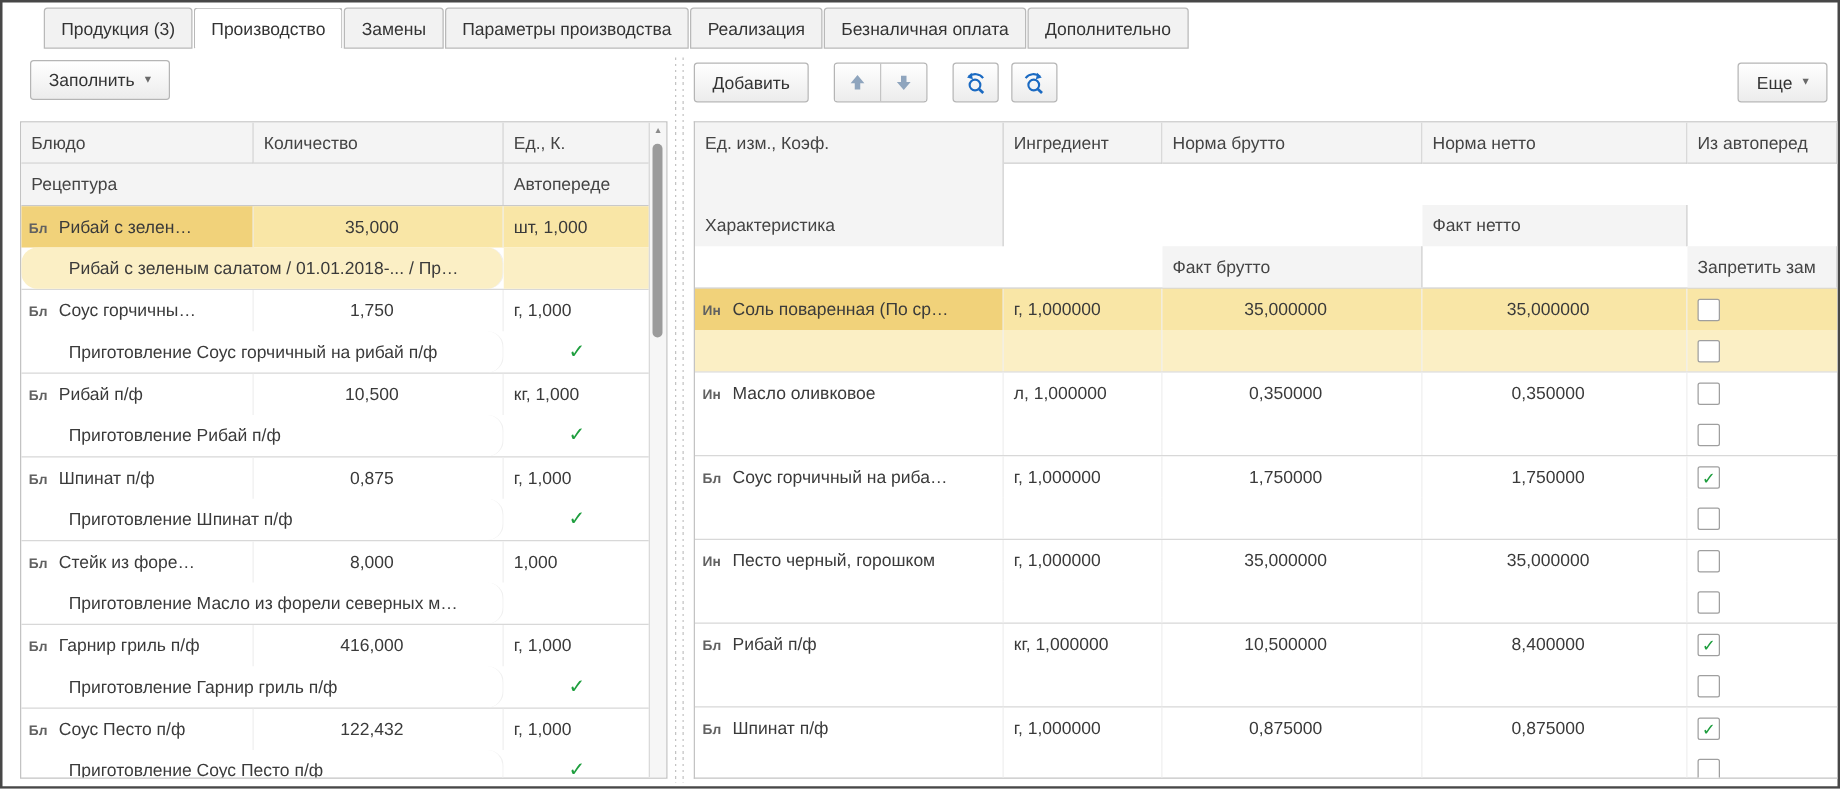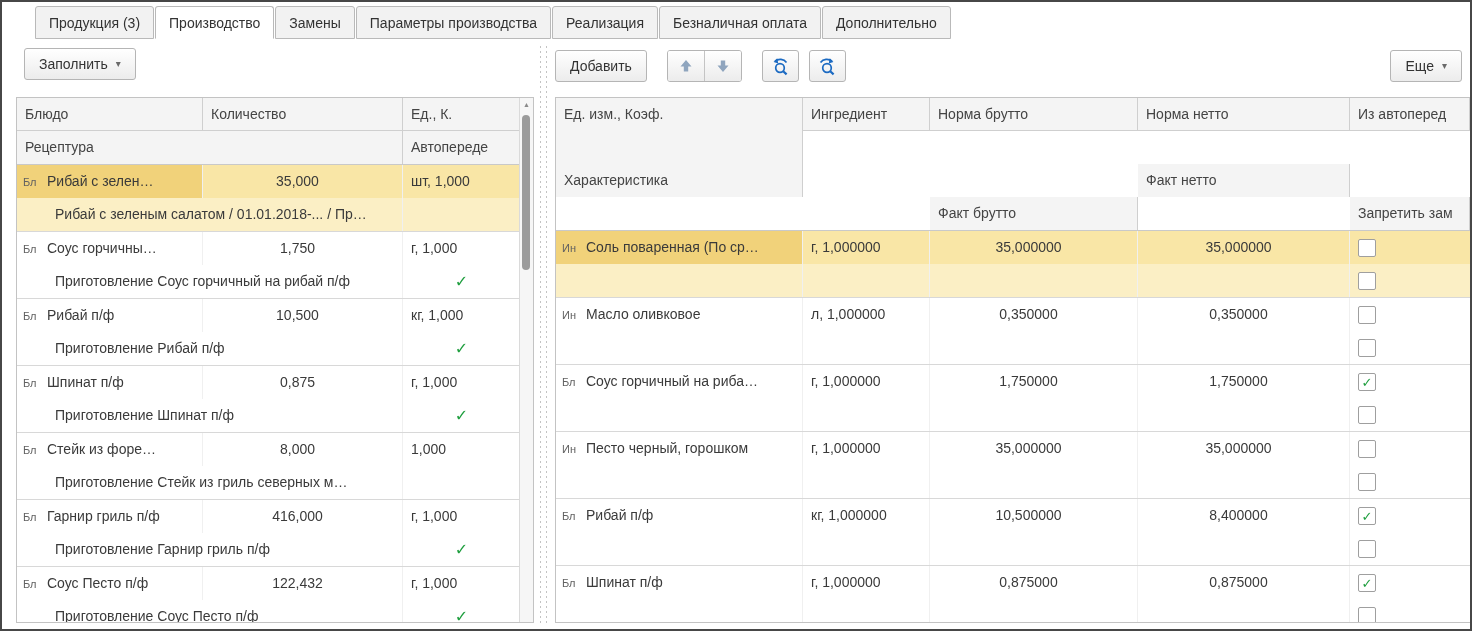--- a/index.html
+++ b/index.html
@@ -46,23 +46,23 @@
   
   .trow{display:grid;height:33px;}
   .lrow{grid-template-columns:186px 200px 117px;width:503px;}
   .rrow{grid-template-columns:247px 127px 208px 212px 1fr;}
   .pair + .pair{border-top:1px solid #d8d8d8;}
   .cell{line-height:33px;white-space:nowrap;overflow:hidden;box-sizing:border-box;border-right:1px solid #f0f0f0;}
   .cell:last-child{border-right:none;}
   .name-cell{padding-left:6px;}
   .num-cell{text-align:center;padding-right:10px;}
   .unit-cell{padding-left:8px;}
-  .recipe-cell{grid-column:1/3;padding-left:38px;}
+  .recipe-cell{grid-column:1/3;padding-left:38px;border-radius:13px;}
   .check-cell{text-align:center;color:var(--check-green,#1E9E3E);font-weight:bold;font-size:16px;}
-  .badge{display:inline-block;width:24px;font-size:11px;font-weight:normal;color:#616161;}
+  .badge{display:inline-block;width:24px;font-size:11px;font-weight:bold;color:#616161;}
   .pair.selected .trow.main .cell{background:var(--sel-row,#F9E6A6);}
   .pair.selected .trow.main .cell:first-child{background:var(--sel-cell,#F1D27A);}
   .pair.selected .trow.sub .cell{background:var(--sel-sub,#FBEFC5);}
   
   .cb{width:16px;height:16px;border:1px solid #9f9f9f;border-radius:2px;background:#fff;
       margin:8px 0 0 8px;display:flex;align-items:center;justify-content:center;
       font-size:13px;font-weight:bold;color:var(--check-green,#1E9E3E);line-height:1;}
   
   .vscroll{position:absolute;top:0;right:0;bottom:0;width:13px;background:#f6f6f6;border-left:1px solid #dadada;}
   .vscroll .up{height:14px;text-align:center;font-size:7px;color:#8a8a8a;line-height:14px;}
@@ -191,21 +191,21 @@
             <div class="cell check-cell">✓</div>
           </div>
         </div>
         <div class="pair">
           <div class="trow lrow main">
             <div class="cell name-cell"><span class="badge">Бл</span><span>Стейк из форе…</span></div>
             <div class="cell num-cell">8,000</div>
             <div class="cell unit-cell">1,000</div>
           </div>
           <div class="trow lrow sub">
-            <div class="cell recipe-cell">Приготовление Стейк из гриль северных м…</div>
+            <div class="cell recipe-cell">Приготовление Масло из форели северных м…</div>
             <div class="cell check-cell"></div>
           </div>
         </div>
         <div class="pair">
           <div class="trow lrow main">
             <div class="cell name-cell"><span class="badge">Бл</span><span>Гарнир гриль п/ф</span></div>
             <div class="cell num-cell">416,000</div>
             <div class="cell unit-cell">г, 1,000</div>
           </div>
           <div class="trow lrow sub">

